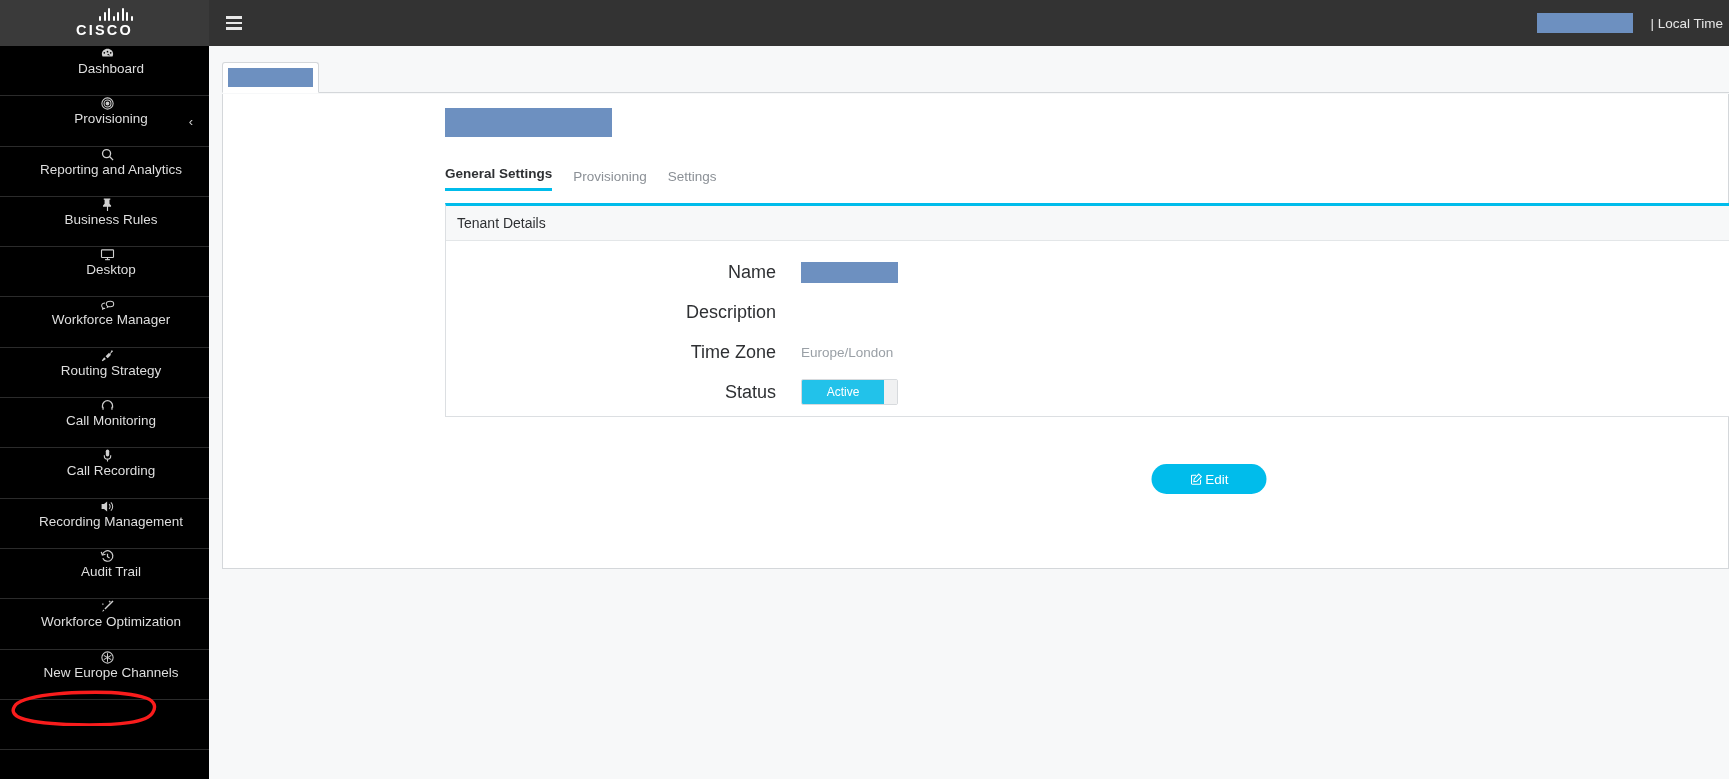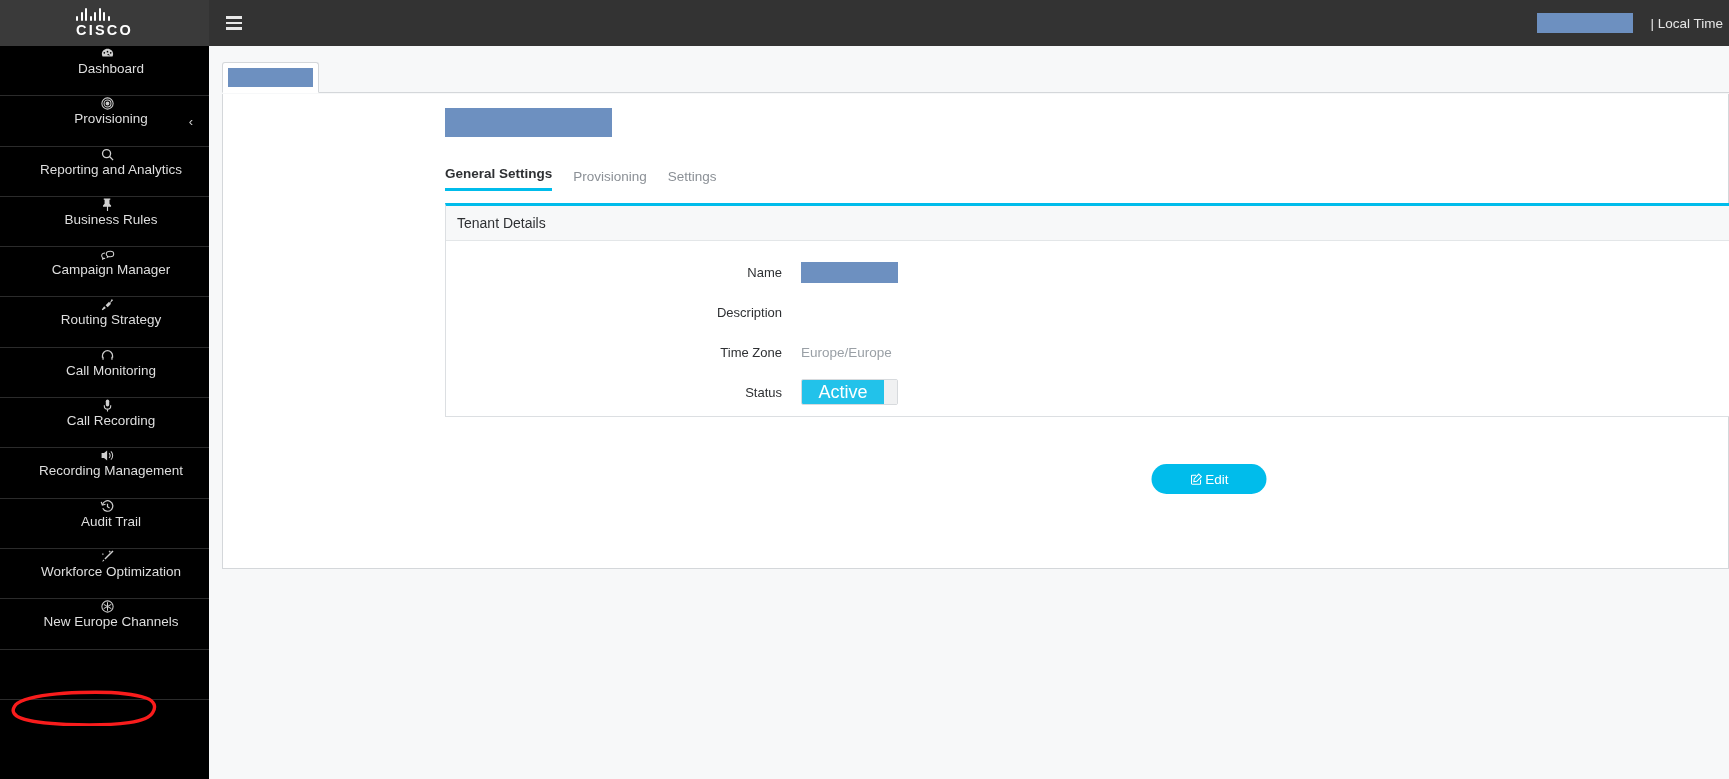--- a/index.html
+++ b/index.html
@@ -16,21 +16,21 @@
     position: absolute; top: 0; left: 0;
     width: 1729px; height: 46px;
     background: #333333;
     display: flex; align-items: center;
   }
   .logo-zone {
     width: 209px; height: 46px;
     display: flex; align-items: center; justify-content: center;
     background: #3a3a3a;
   }
-  .cisco-logo { display: flex; flex-direction: column; align-items: flex-start; gap: 2px; }
+  .cisco-logo { display: flex; flex-direction: column; align-items: flex-end; gap: 2px; }
   .cisco-bars { display: flex; align-items: flex-end; gap: 2.5px; height: 13px; }
   .cisco-bars i { display: block; width: 2px; background: #ffffff; border-radius: 1px; }
   .cisco-bars i:nth-child(1) { height: 5px; }
   .cisco-bars i:nth-child(2) { height: 9px; }
   .cisco-bars i:nth-child(3) { height: 13px; }
   .cisco-bars i:nth-child(4) { height: 5px; }
   .cisco-bars i:nth-child(5) { height: 9px; }
   .cisco-bars i:nth-child(6) { height: 13px; }
   .cisco-bars i:nth-child(7) { height: 9px; }
   .cisco-bars i:nth-child(8) { height: 5px; }
@@ -164,35 +164,35 @@
     font-size: 14px; color: #2e3033;
   }
   .panel-body { padding-top: 11px; }
 
   .form-row {
     display: flex; align-items: center;
     height: 40px;
   }
   .form-label {
     width: 355px; text-align: right;
-    font-size: 13px; color: #2e3033;
-    padding-right: 19px;
+    font-size: 18px; color: #2e3033;
+    padding-right: 25px;
   }
   .form-value { font-size: 13.5px; color: #9aa0a6; }
   .redact-name { width: 97px; height: 21px; background: #6d90c0; }
 
   .toggle {
     display: inline-flex; align-items: stretch;
     width: 97px; height: 26px;
     border: 1px solid #d7dadd; border-radius: 2px;
     overflow: hidden; cursor: pointer;
   }
   .toggle-on {
     flex: 1; background: #22c2ea; color: #ffffff;
-    font-size: 18px; display: flex; align-items: center;
+    font-size: 12px; display: flex; align-items: center;
     justify-content: center;
   }
   .toggle-knob { width: 13px; background: #f0f1f2; }
 
   .edit-btn {
     position: absolute; top: 418px; left: 1000px;
     transform: translateX(-50%);
     width: 115px; height: 30px;
     background: #00bceb; color: #ffffff;
     border: none; border-radius: 16px;
@@ -271,29 +271,39 @@
 
     <div class="nav-item">
       <span class="nav-icon">
         <svg width="15" height="15" viewBox="0 0 16 16" fill="currentColor">
             <path d="M5 1.6h6v1.3h-.9v4.4l1.7 1.8v1.2H8.6V15H7.4v-4.7H3.2V9.1L4.9 7.3V2.9H4V1.6z"></path>
           </svg>
       </span>
       <span class="nav-label">Business Rules</span>
     </div>
 
+    <div class="nav-item">
+      <span class="nav-icon">
+        <svg width="15" height="15" viewBox="0 0 16 16" fill="none" stroke="currentColor" stroke-width="1.2">
+            <rect x="1.6" y="3" width="12.8" height="8.2" rx="0.8"></rect>
+            <line x1="8" y1="11.2" x2="8" y2="13.4"></line>
+            <line x1="5.4" y1="13.5" x2="10.6" y2="13.5"></line>
+          </svg>
+      </span>
+      <span class="nav-label">Desktop</span>
+    </div>
 
     <div class="nav-item">
       <span class="nav-icon">
         <svg width="15" height="15" viewBox="0 0 16 16" fill="none" stroke="currentColor" stroke-width="1.1">
             <path d="M11 4.6c2 0 3.6 1.3 3.6 2.9 0 1.6-1.6 2.9-3.6 2.9-.5 0-1-.08-1.4-.22L7.8 11l.25-1.3C7.2 9.2 6.7 8.5 6.7 7.5c0-1.6 1.9-2.9 4.3-2.9z"></path>
             <path d="M5.4 6.3C3.4 6.3 1.8 7.6 1.8 9.2c0 .9.5 1.7 1.3 2.2L2.8 13l1.9-.9c.3.06.5.09.8.09"></path>
           </svg>
       </span>
-      <span class="nav-label">Campaign Manager</span>
+      <span class="nav-label">Workforce Manager</span>
     </div>
 
     <div class="nav-item">
       <span class="nav-icon">
         <svg width="15" height="15" viewBox="0 0 16 16" fill="currentColor">
             <path d="M12.6 2.1l1.3 1.3-3 3 .9.9-3.6 3.6-2.2-2.2L9.6 5.1l.9.9zM4.5 9.8l1.8 1.8-3.6 2.6-.8-.8z"></path>
           </svg>
       </span>
       <span class="nav-label">Routing Strategy</span>
     </div>
@@ -406,21 +416,21 @@
           <div class="redact-name"></div>
         </div>
 
         <div class="form-row">
           <div class="form-label">Description</div>
           <div class="form-value"></div>
         </div>
 
         <div class="form-row">
           <div class="form-label">Time Zone</div>
-          <div class="form-value">Europe/Europe</div>
+          <div class="form-value">Europe/London</div>
         </div>
 
         <div class="form-row">
           <div class="form-label">Status</div>
           <div class="toggle">
             <div class="toggle-on">Active</div>
             <div class="toggle-knob"></div>
           </div>
         </div>
 

